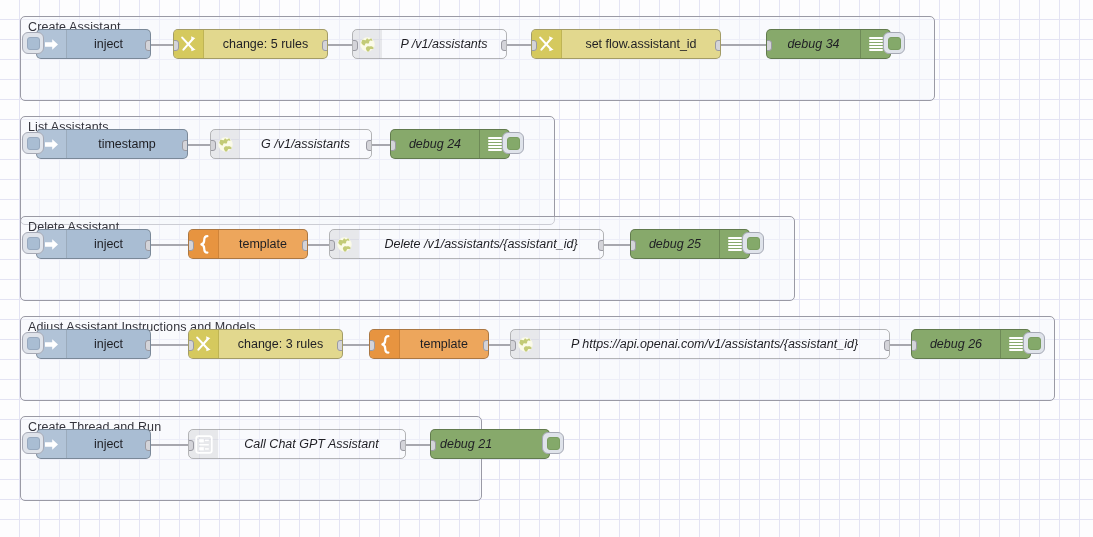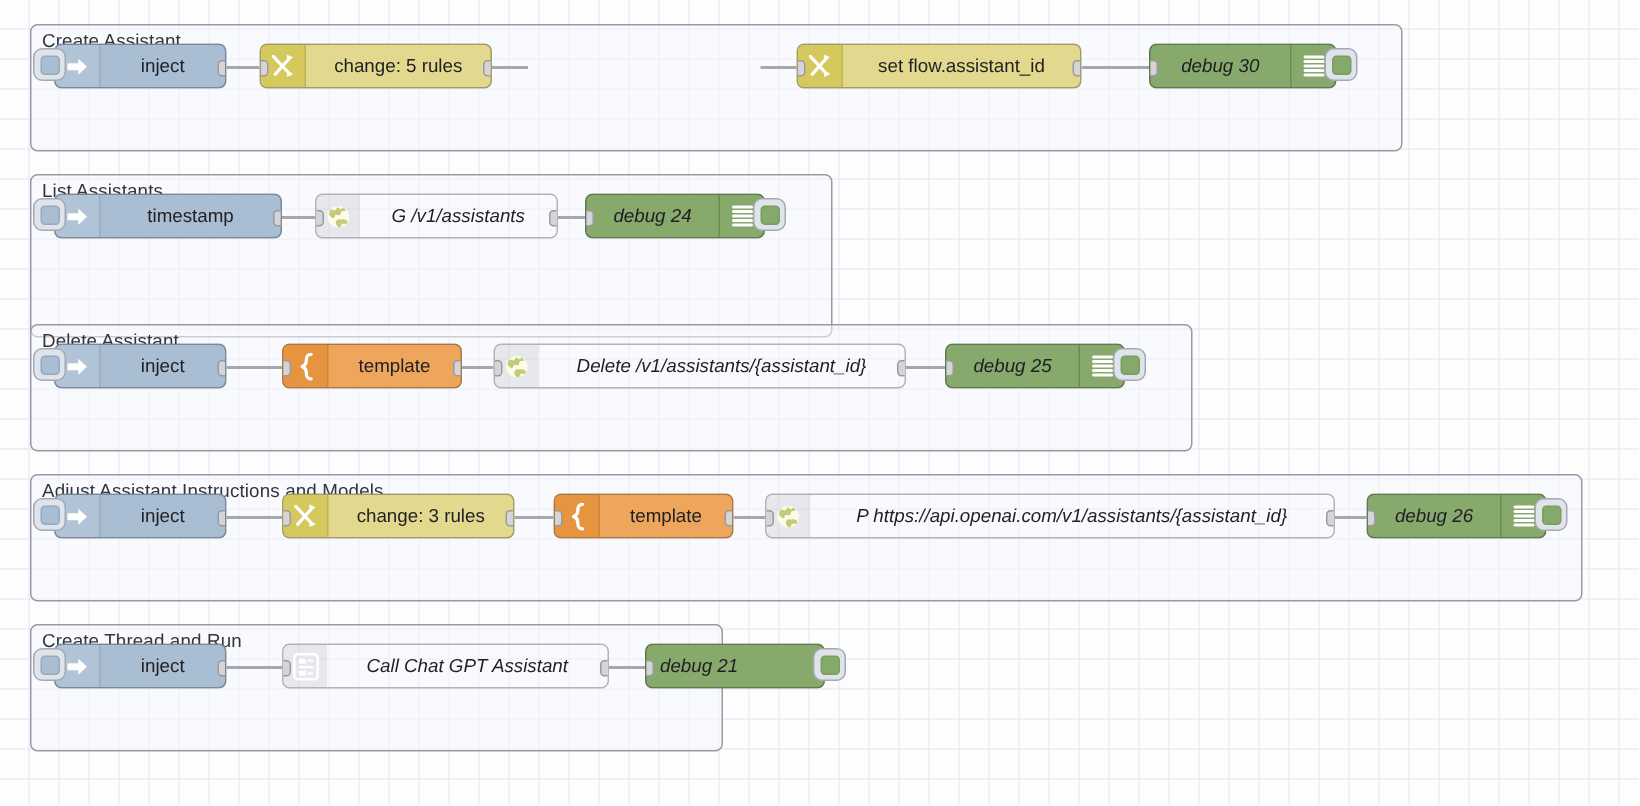--- a/index.html
+++ b/index.html
@@ -204,38 +204,52 @@
             <path d="M13 3.8 L3.4 14.6" stroke="#fff" stroke-width="2.1" fill="none" stroke-linecap="round"></path>
             <path d="M11.1 1.3 L15.4 3.2 L11.6 5.6 Z" fill="#fff"></path>
             <path d="M11.6 12.2 L15.6 14.4 L11.3 16.3 Z" fill="#fff"></path>
           </svg>
         </div>
         <div class="label">change: 5 rules</div>
         <div class="port in"></div>
         <div class="port out"></div>
       </div>
     </div>
+    <div style="position: absolute; left: 352px; top: 29px; width: 155px; height: 30px;">
+      <div class="node n-http_request" style="left: 0px; top: 0px; width: 155px;">
+        <div class="iconbox">
+          <svg width="17" height="17" viewBox="0 0 17 17">
+            <circle cx="8.5" cy="8.5" r="7.2" fill="#fbfbe8"></circle>
+            <path d="M3.2 4.0 C4.6 3.2 5.4 4.6 6.6 4.2 C7.4 4.0 7.0 2.6 8.2 2.4 C9.4 2.2 9.0 3.6 10.2 3.4 C11.0 3.2 11.2 2.0 12.4 2.6 L13.6 4.4 C12.2 5.0 11.6 4.2 10.6 5.0 C9.8 5.7 10.6 6.8 9.6 7.4 C8.6 8.0 7.6 6.8 6.6 7.4 C5.8 7.9 6.4 9.2 5.4 9.4 C4.4 9.6 3.2 8.2 2.2 7.0 Z" fill="#c3cb77"></path>
+            <path d="M8.2 10.4 C9.4 9.8 10.6 10.8 11.6 10.2 C12.6 9.6 13.0 11.2 14.2 10.8 L14.6 12.6 C13.2 13.8 12.0 12.6 11.0 13.4 C10.2 14.0 10.8 15.4 9.4 15.6 C8.2 15.8 7.6 14.4 7.0 13.2 C6.6 12.2 7.2 10.9 8.2 10.4 Z" fill="#c3cb77"></path>
+          </svg>
+        </div>
+        <div class="label italic">P /v1/assistants</div>
+        <div class="port in"></div>
+        <div class="port out"></div>
+      </div>
+    </div>
     <div style="position: absolute; left: 531px; top: 29px; width: 156px; height: 30px;">
       <div class="node n-change" style="left: 0px; top: 0px; width: 190px;">
         <div class="iconbox">
           <svg width="18" height="18" viewBox="0 0 18 18">
             <path d="M2.2 2.6 L13 14.2" stroke="#fff" stroke-width="2.1" fill="none" stroke-linecap="round"></path>
             <path d="M13 3.8 L3.4 14.6" stroke="#fff" stroke-width="2.1" fill="none" stroke-linecap="round"></path>
             <path d="M11.1 1.3 L15.4 3.2 L11.6 5.6 Z" fill="#fff"></path>
             <path d="M11.6 12.2 L15.6 14.4 L11.3 16.3 Z" fill="#fff"></path>
           </svg>
         </div>
         <div class="label">set flow.assistant_id</div>
         <div class="port in"></div>
         <div class="port out"></div>
       </div>
     </div>
     <div style="position: absolute; left: 766px; top: 29px; width: 125px; height: 30px;">
       <div class="node n-debug" style="left: 0px; top: 0px; width: 125px;">
-        <div class="label italic">debug 30</div>
+        <div class="label italic">debug 34</div>
         <div class="iconbox right">
           <span class="hamburger">
             <span></span>
             <span></span>
             <span></span>
             <span></span>
             <span></span>
           </span>
         </div>
         <div class="port in"></div>

